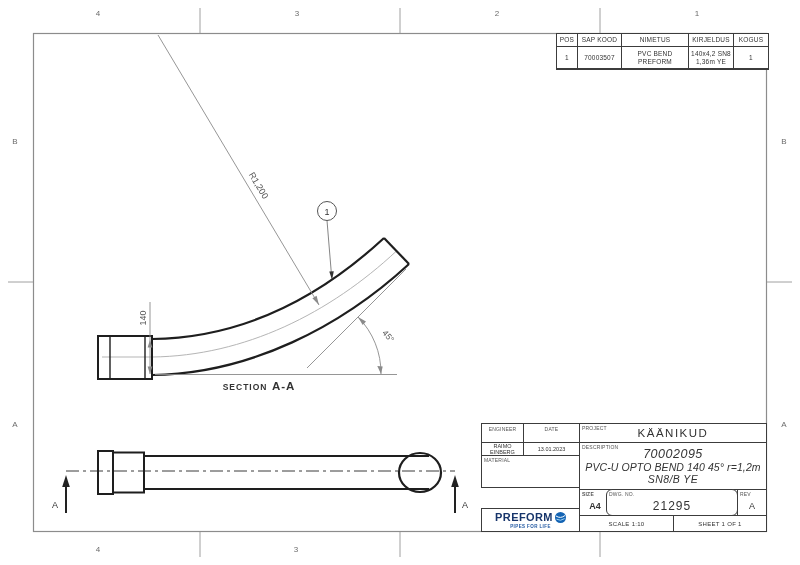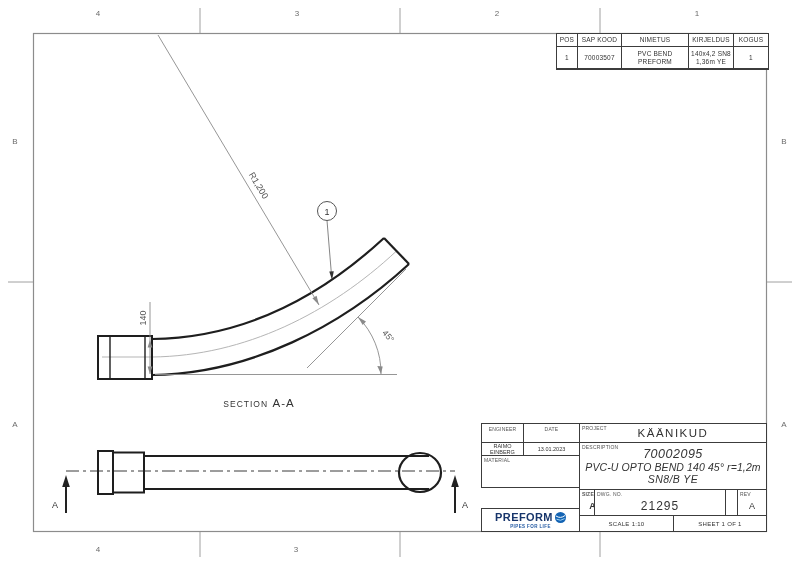--- a/index.html
+++ b/index.html
@@ -43,21 +43,21 @@
   .big-a4{font-size:9px;font-weight:bold;padding-top:6px;}
   .big-rev{font-size:9px;padding-top:6px;}
   .dwgno{font-size:12px;letter-spacing:1px;padding-top:6px;}
   .scale-txt{font-size:6px;letter-spacing:.3px;}
   
   .logo-wrap{display:flex;flex-direction:column;align-items:center;justify-content:center;gap:1px;}
   .logo-row{display:flex;align-items:center;gap:2px;}
   .logo-brand{font-size:11px;font-weight:bold;color:#17356b;letter-spacing:.4px;}
   .logo-tag{font-size:4.5px;color:#1d55a0;letter-spacing:.4px;font-weight:bold;}
   
-  #section-label{position:absolute;left:203px;top:393px;width:112px;text-align:center;color:#333;}
+  #section-label{position:absolute;left:203px;top:376px;width:112px;text-align:center;color:#333;font-weight:bold;}
   #section-label .s1{font-size:8.5px;letter-spacing:1px;}
   #section-label .s2{font-size:11.5px;letter-spacing:1px;}
 </style>
 </head>
 <body>
 
 <div class="page">
 
   
   <svg width="800" height="565" viewBox="0 0 800 565">
@@ -199,21 +199,21 @@
       <div class="desc-lines">
         <div class="desc-l1">70002095</div>
         <div class="desc-l2">PVC-U OPTO BEND 140 45° r=1,2m</div>
         <div class="desc-l3">SN8/B YE</div>
       </div>
     </div>
     <div class="tb big-a4" style="left:98px;top:66px;width:32px;height:27px;">
       <span class="lbl">SIZE</span>
       <span>A4</span>
     </div>
-    <div class="tb dwgno" style="left:113px;top:66px;width:132px;height:27px;">
+    <div class="tb dwgno" style="left:125px;top:66px;width:132px;height:27px;border-radius:6px;">
       <span class="lbl">DWG. NO.</span>
       <span>21295</span>
     </div>
     <div class="tb big-rev" style="left:256px;top:66px;width:30px;height:27px;">
       <span class="lbl">REV</span>
       <span>A</span>
     </div>
     <div class="tb scale-txt" style="left:98px;top:92px;width:95px;height:17px;">SCALE 1:10</div>
     <div class="tb scale-txt" style="left:192px;top:92px;width:94px;height:17px;">SHEET 1 OF 1</div>
   </div>

